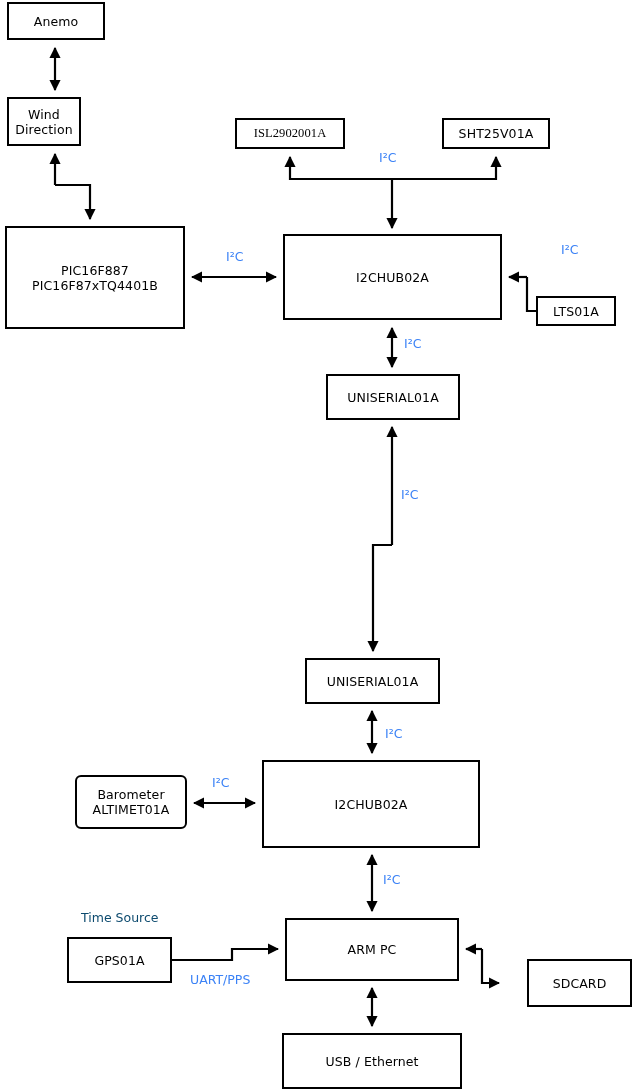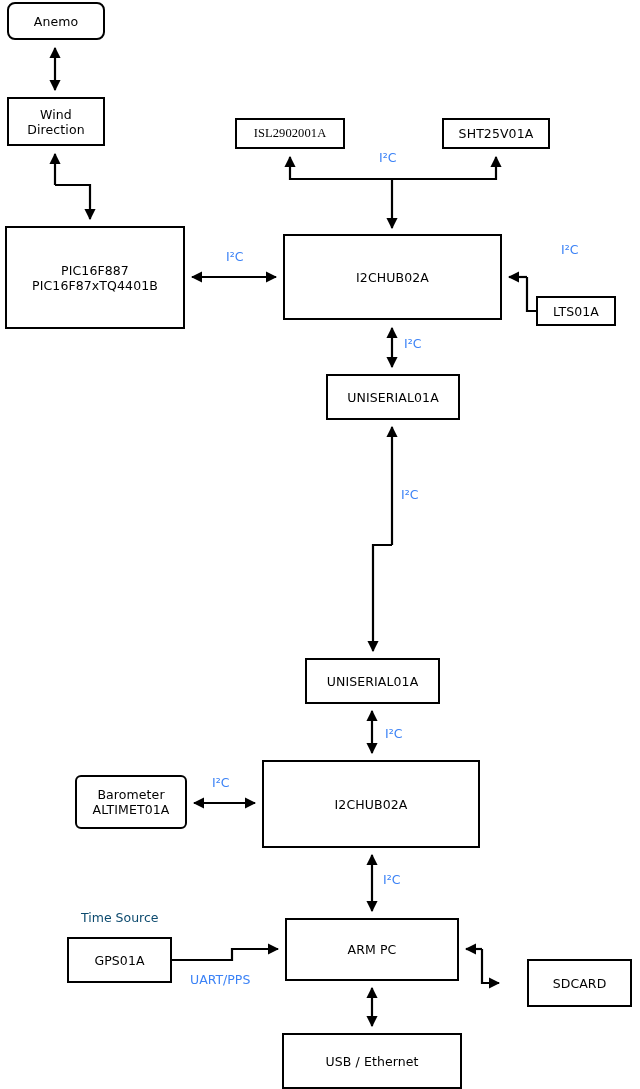--- a/index.html
+++ b/index.html
@@ -96,23 +96,23 @@
     <line x1="372" y1="855" x2="372" y2="911" stroke="#000000" stroke-width="2.2" marker-start="url(#arrow)" marker-end="url(#arrow)"></line>
 
     <polyline points="172,960 232,960 232,949 278,949" fill="none" stroke="#000000" stroke-width="2.2" marker-end="url(#arrow)"></polyline>
 
     <polyline points="482,949 466,949" fill="none" stroke="#000000" stroke-width="2.2" marker-end="url(#arrow)"></polyline>
     <polyline points="482,949 482,983 499,983" fill="none" stroke="#000000" stroke-width="2.2" marker-end="url(#arrow)"></polyline>
 
     <line x1="372" y1="988" x2="372" y2="1026" stroke="#000000" stroke-width="2.2" marker-start="url(#arrow)" marker-end="url(#arrow)"></line>
   </svg>
 
-  <div class="node" style="left:7px; top:2px; width:98px; height:38px;border-radius:8px;">Anemo</div>
+  <div class="node" style="left:7px; top:2px; width:98px; height:38px;">Anemo</div>
 
-  <div class="node" style="left:7px; top:97px; width:98px; height:49px;">Wind
+  <div class="node" style="left:7px; top:97px; width:74px; height:49px;">Wind
 Direction</div>
 
   <div class="node" style="left:5px; top:226px; width:180px; height:103px;">PIC16F887
 PIC16F87xTQ4401B</div>
 
   <div class="node" style="left:235px; top:118px; width:110px; height:31px;font-family:Liberation Serif, serif;">ISL2902001A</div>
 
   <div class="node" style="left:442px; top:118px; width:108px; height:31px;">SHT25V01A</div>
 
   <div class="node" style="left:283px; top:234px; width:219px; height:86px;">I2CHUB02A</div>

